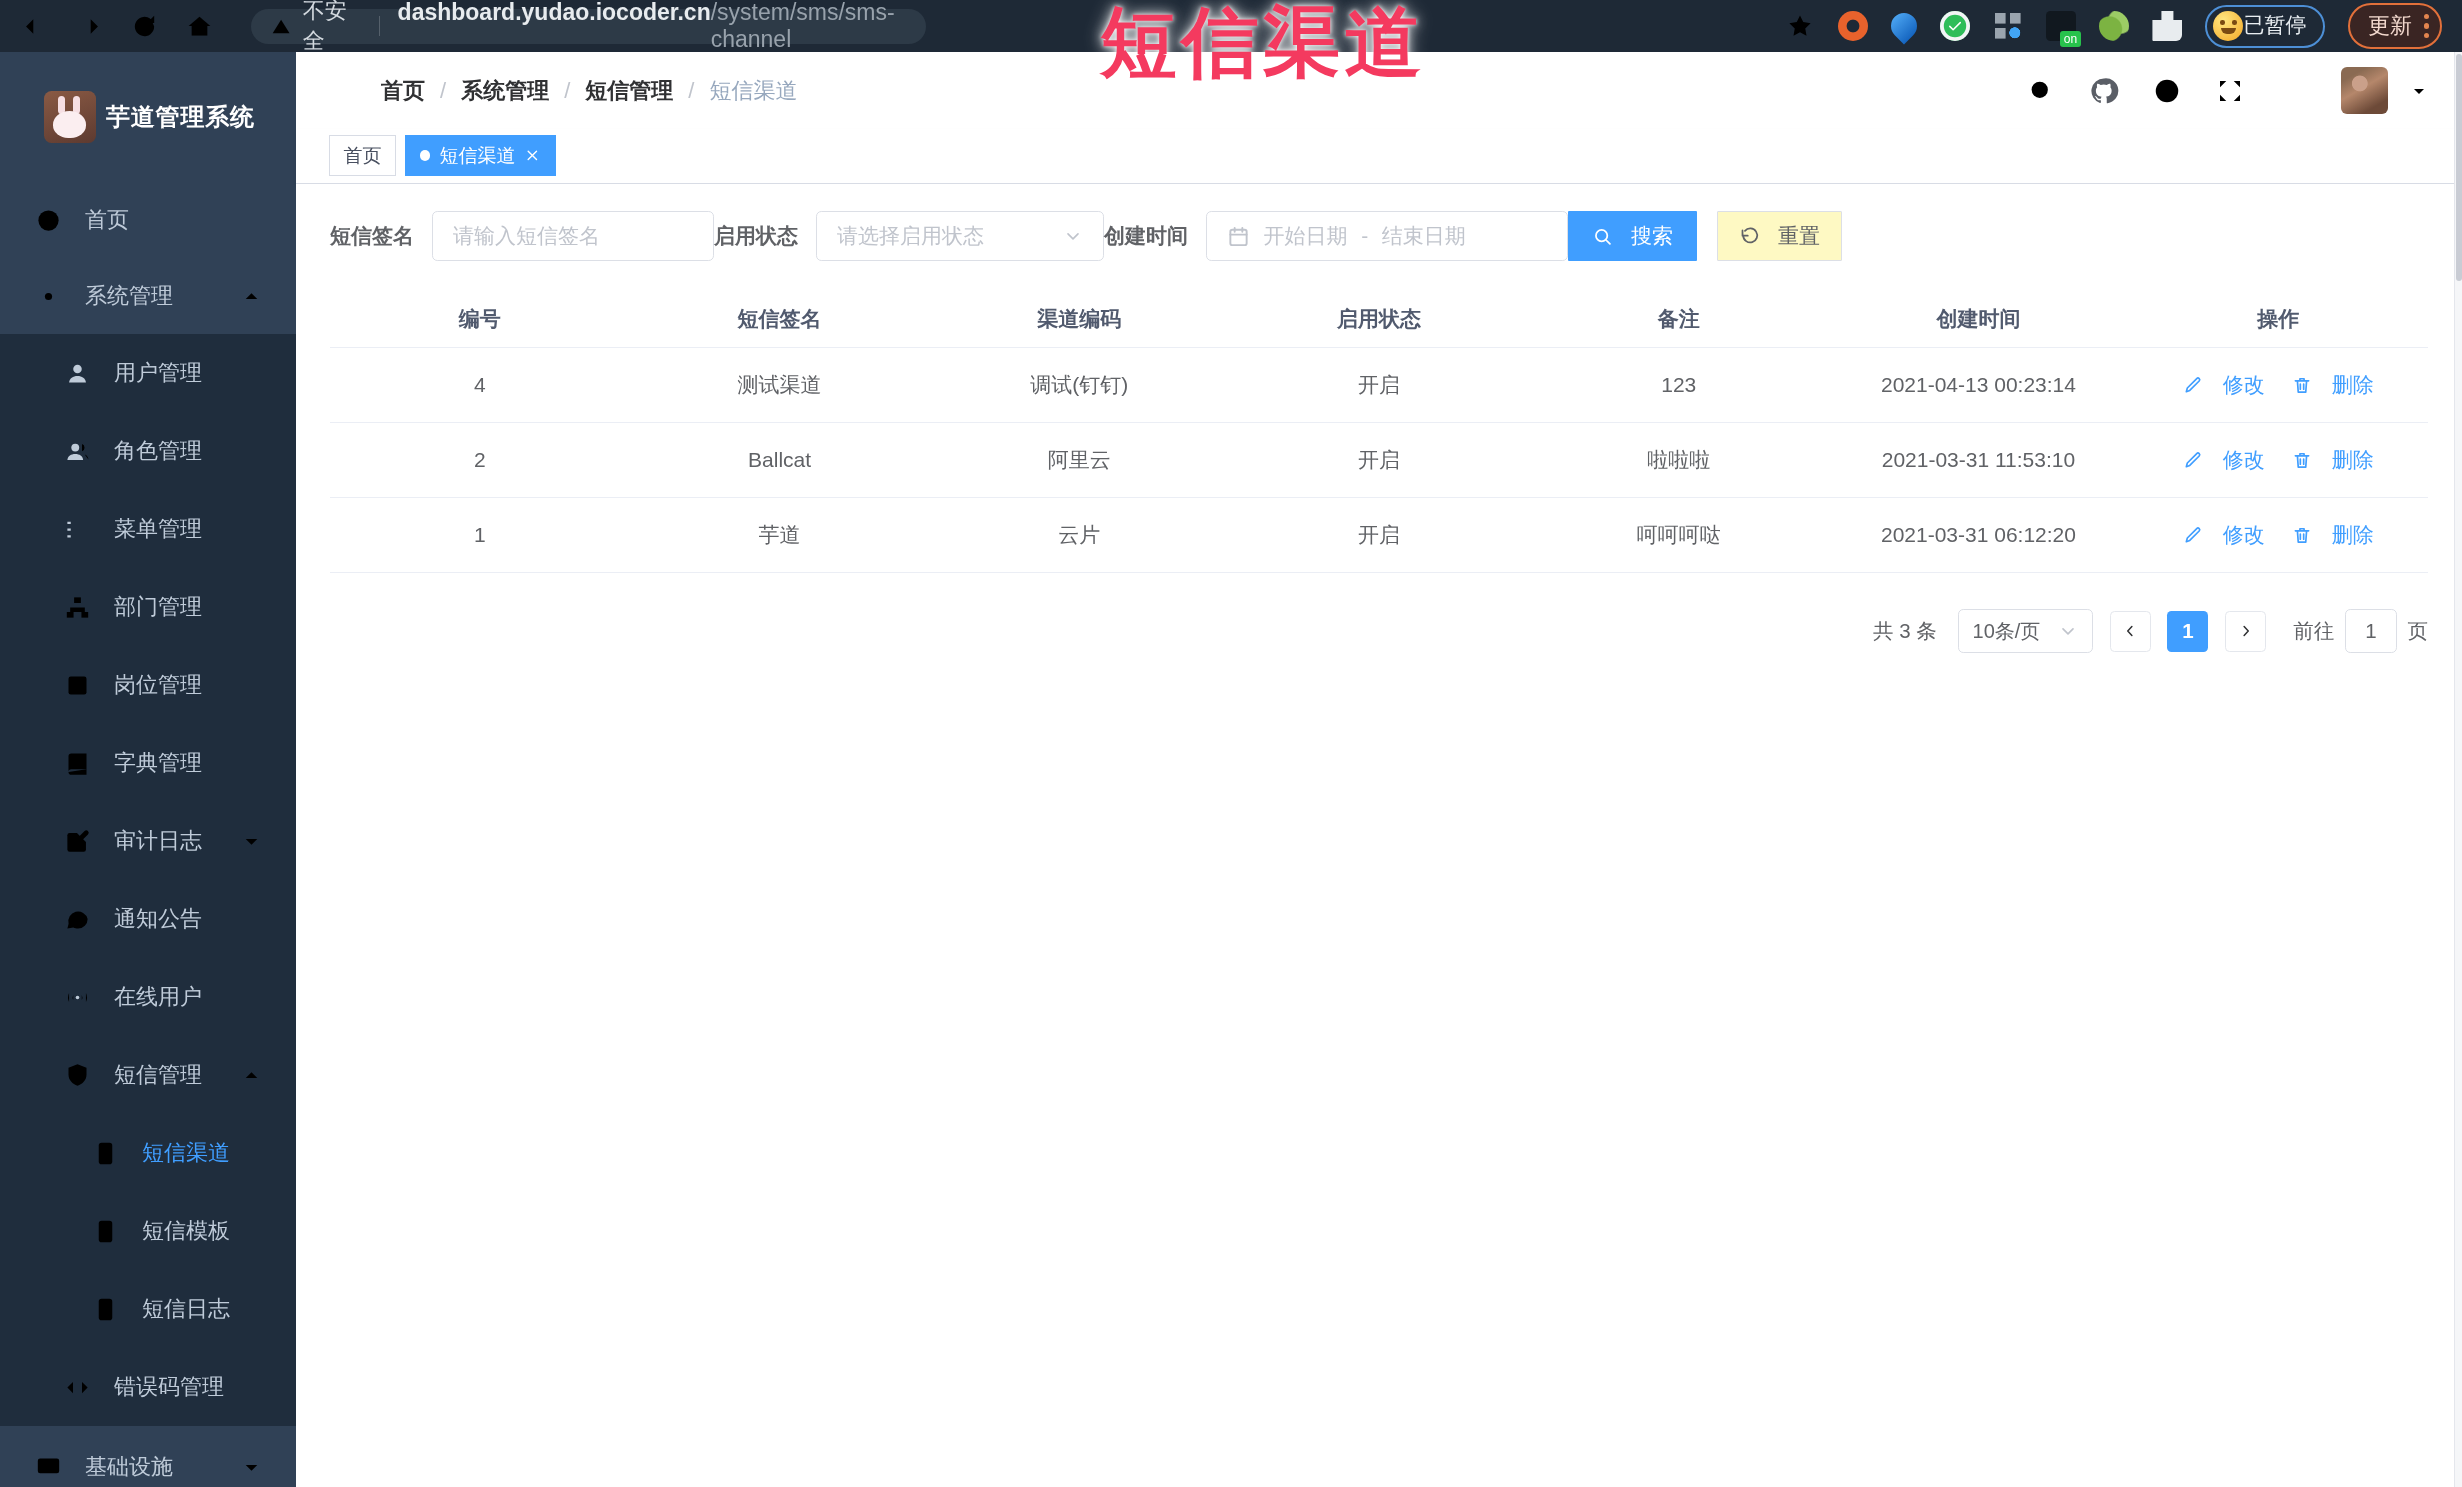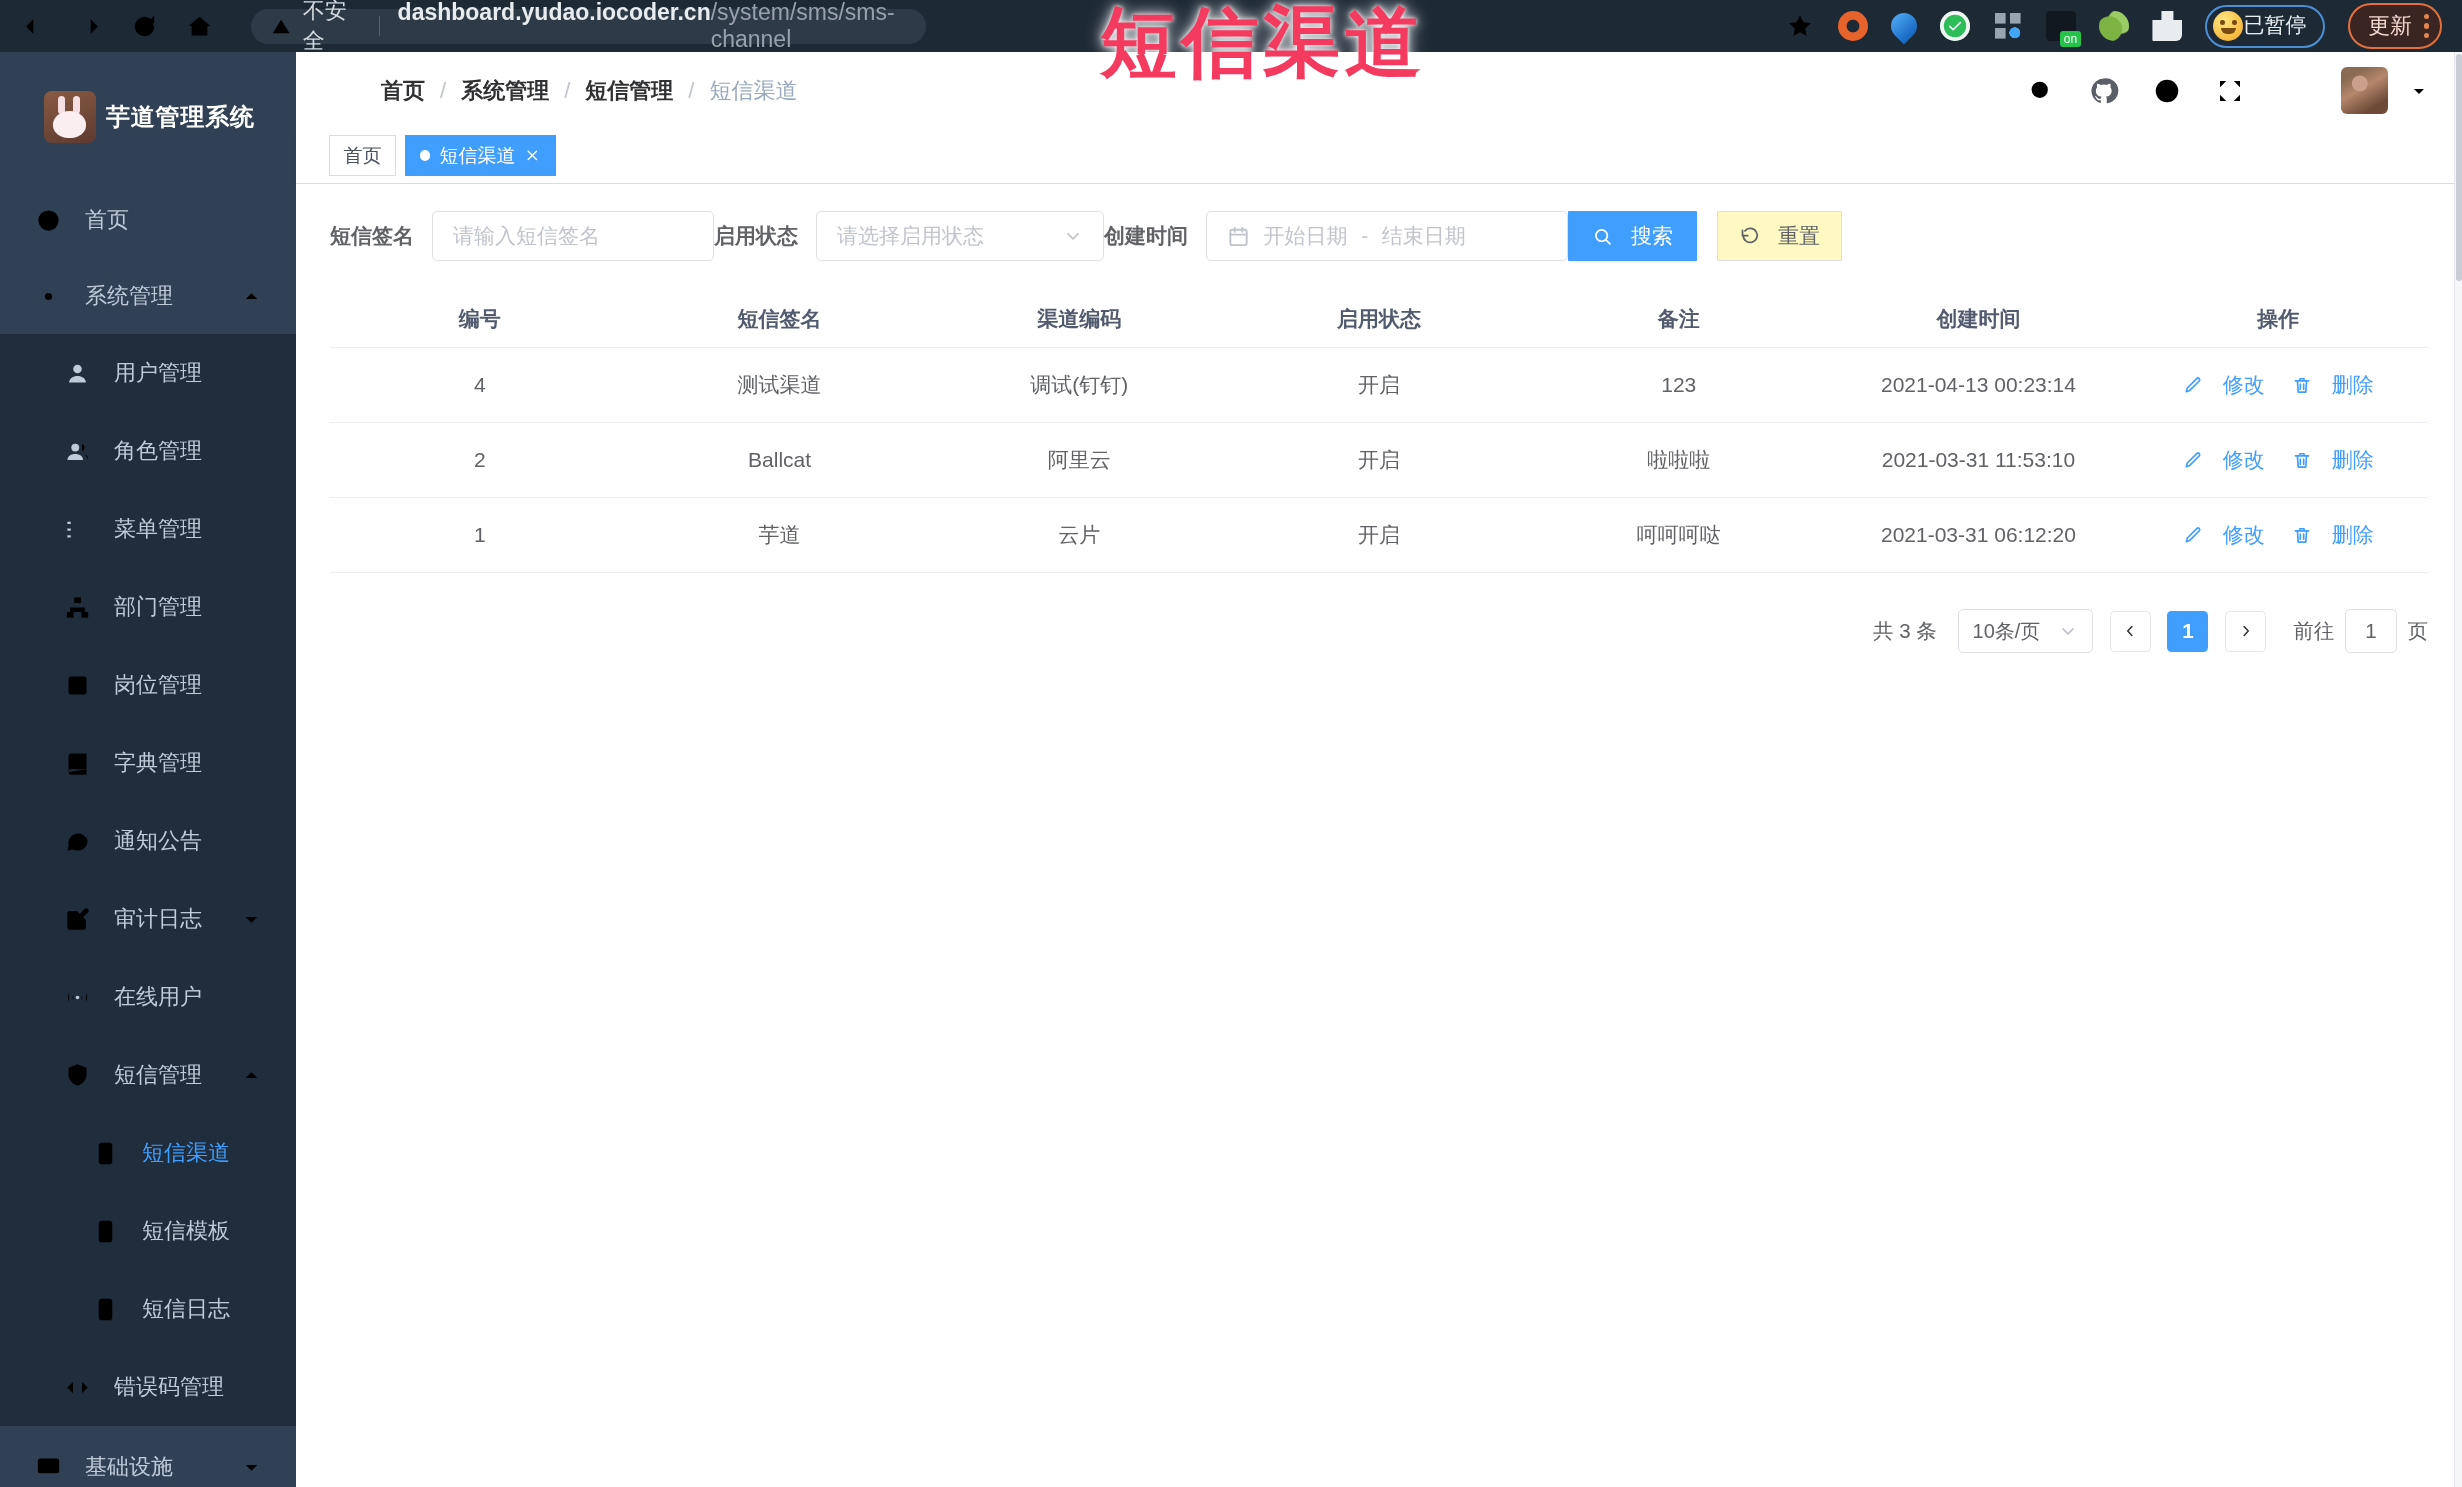--- a/index.html
+++ b/index.html
@@ -402,32 +402,32 @@
         <span>岗位管理</span>
       </div>
       <div class="s-item">
         <svg class="micon" viewBox="0 0 36 36" width="27" height="27">
             <use href="#i-book"></use>
           </svg>
         <span>字典管理</span>
       </div>
       <div class="s-item">
         <svg class="micon" viewBox="0 0 36 36" width="27" height="27">
-            <use href="#i-notice"></use>
-          </svg>
-        <span>通知公告</span>
-      </div>
-      <div class="s-item">
-        <svg class="micon" viewBox="0 0 36 36" width="27" height="27">
             <use href="#i-audit"></use>
           </svg>
         <span>审计日志</span>
         <svg class="caret" viewBox="0 0 30 30" width="23" height="23">
             <use href="#i-caret-down"></use>
           </svg>
+      </div>
+      <div class="s-item">
+        <svg class="micon" viewBox="0 0 36 36" width="27" height="27">
+            <use href="#i-notice"></use>
+          </svg>
+        <span>通知公告</span>
       </div>
       <div class="s-item">
         <svg class="micon" viewBox="0 0 36 36" width="27" height="27">
             <use href="#i-online"></use>
           </svg>
         <span>在线用户</span>
       </div>
       <div class="s-item">
         <svg class="micon" viewBox="0 0 36 36" width="27" height="27">
             <use href="#i-shield-msg"></use>

